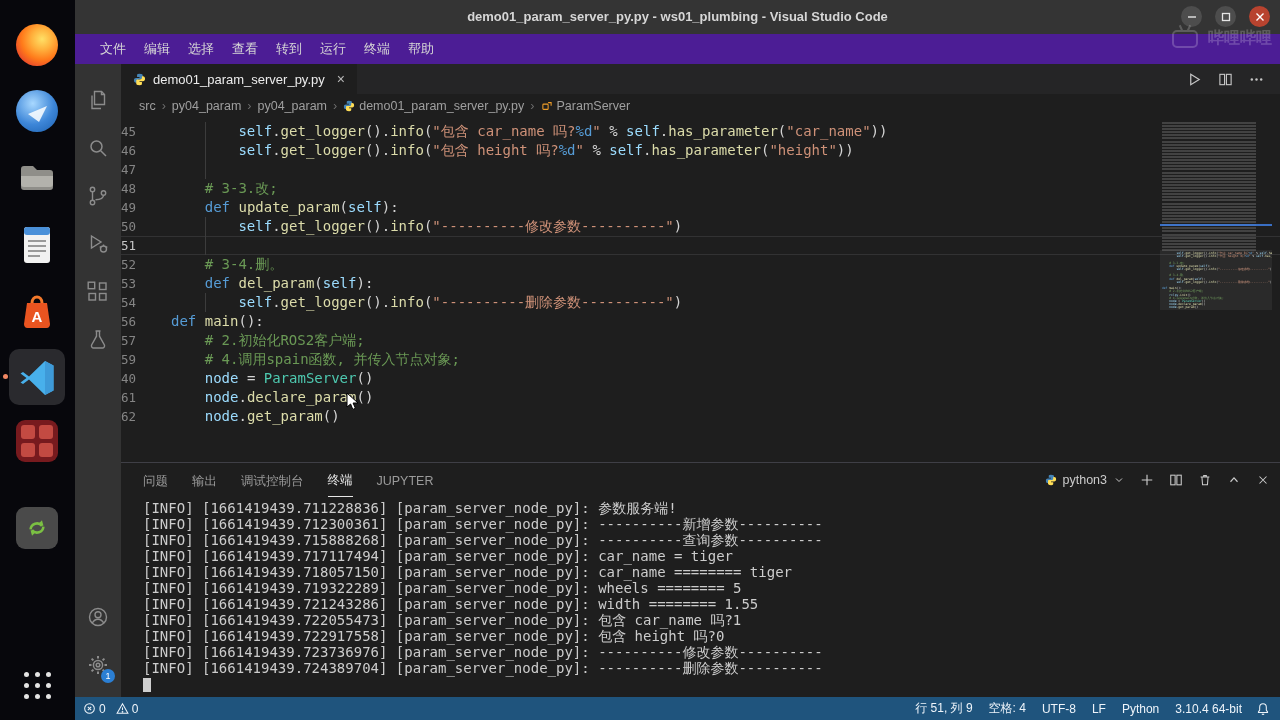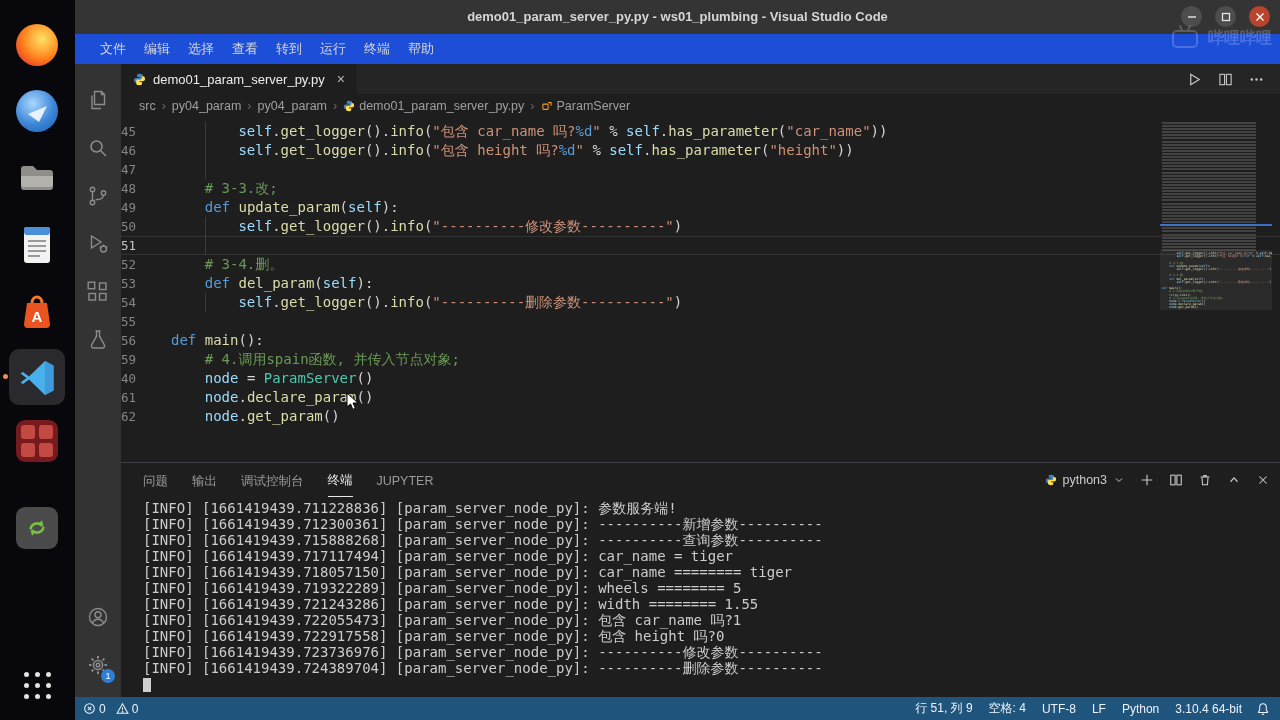--- a/index.html
+++ b/index.html
@@ -21,21 +21,21 @@
   .grid-dots { display:grid; grid-template-columns:repeat(3,5px); grid-template-rows:repeat(3,5px); gap:6px; }
   .grid-dots i { width:5px; height:5px; border-radius:50%; background:#e3e3e3; }
 
   
   .vscode { position:absolute; left:75px; top:0; width:1205px; height:720px; display:flex; flex-direction:column; background:#1e1e1e; }
   .titlebar { position:relative; height:34px; background:#343434; flex:none; }
   .titlebar .title { position:absolute; left:0; right:0; top:0; height:34px; line-height:34px; text-align:center; color:#d6d6d6; font-size:13px; font-weight:bold; }
   .controls { position:absolute; right:10px; top:6px; display:flex; gap:13px; }
   .ctrl { width:21px; height:21px; border-radius:50%; background:#4d4d4d; display:flex; align-items:center; justify-content:center; cursor:pointer; }
   .ctrl.close { background:#b8432f; }
-  .menubar { height:30px; background:#1d4ed8; display:flex; align-items:center; padding-left:16px; flex:none; }
+  .menubar { height:30px; background:#4c1d95; display:flex; align-items:center; padding-left:16px; flex:none; }
   .menu-item { color:#d6d6d6; font-size:13px; padding:4px 9px; border-radius:4px; }
 
   .body { flex:1; display:flex; min-height:0; }
   .activitybar { width:46px; background:#333333; display:flex; flex-direction:column; align-items:center; padding:12px 0 8px; flex:none; }
   .act-item { width:46px; height:48px; display:flex; align-items:center; justify-content:center; position:relative; color:#8c8c8c; }
   .act-spacer { flex:1; }
   .badge { position:absolute; right:6px; bottom:6px; width:14px; height:14px; border-radius:50%; background:#2b7fd4; color:#fff; font-size:9px; line-height:14px; text-align:center; }
 
   .main { flex:1; display:flex; flex-direction:column; min-width:0; }
   .tabbar { height:30px; background:#252526; display:flex; align-items:stretch; flex:none; }
@@ -374,26 +374,26 @@
               </div>
               <div class="code-line">
                 <span class="ln">53</span>
                 <span class="lc"><span class="tk-ws">    </span><span class="tk-k">def</span><span class="tk-p"> </span><span class="tk-f">del_param</span><span class="tk-p">(</span><span class="tk-v">self</span><span class="tk-p">):</span></span>
               </div>
               <div class="code-line">
                 <span class="ln">54</span>
                 <span class="lc"><span class="guide"></span><span class="tk-ws">        </span><span class="tk-v">self</span><span class="tk-p">.</span><span class="tk-f">get_logger</span><span class="tk-p">().</span><span class="tk-f">info</span><span class="tk-p">(</span><span class="tk-s">"----------删除参数----------"</span><span class="tk-p">)</span></span>
               </div>
               <div class="code-line">
-                <span class="ln">55</span>
-                <span class="lc"></span>
-              </div>
-              <div class="code-line">
                 <span class="ln">56</span>
                 <span class="lc"><span class="tk-k">def</span><span class="tk-p"> </span><span class="tk-f">main</span><span class="tk-p">():</span></span>
+              </div>
+              <div class="code-line">
+                <span class="ln">57</span>
+                <span class="lc"><span class="tk-ws">    </span><span class="tk-c"># 2.初始化ROS2客户端;</span></span>
               </div>
               <div class="code-line">
                 <span class="ln">59</span>
                 <span class="lc"><span class="tk-ws">    </span><span class="tk-c"># 4.调用spain函数, 并传入节点对象;</span></span>
               </div>
               <div class="code-line">
                 <span class="ln">40</span>
                 <span class="lc"><span class="tk-ws">    </span><span class="tk-v">node</span><span class="tk-p"> </span><span class="tk-o">=</span><span class="tk-p"> </span><span class="tk-cl">ParamServer</span><span class="tk-p">()</span></span>
               </div>
               <div class="code-line">

